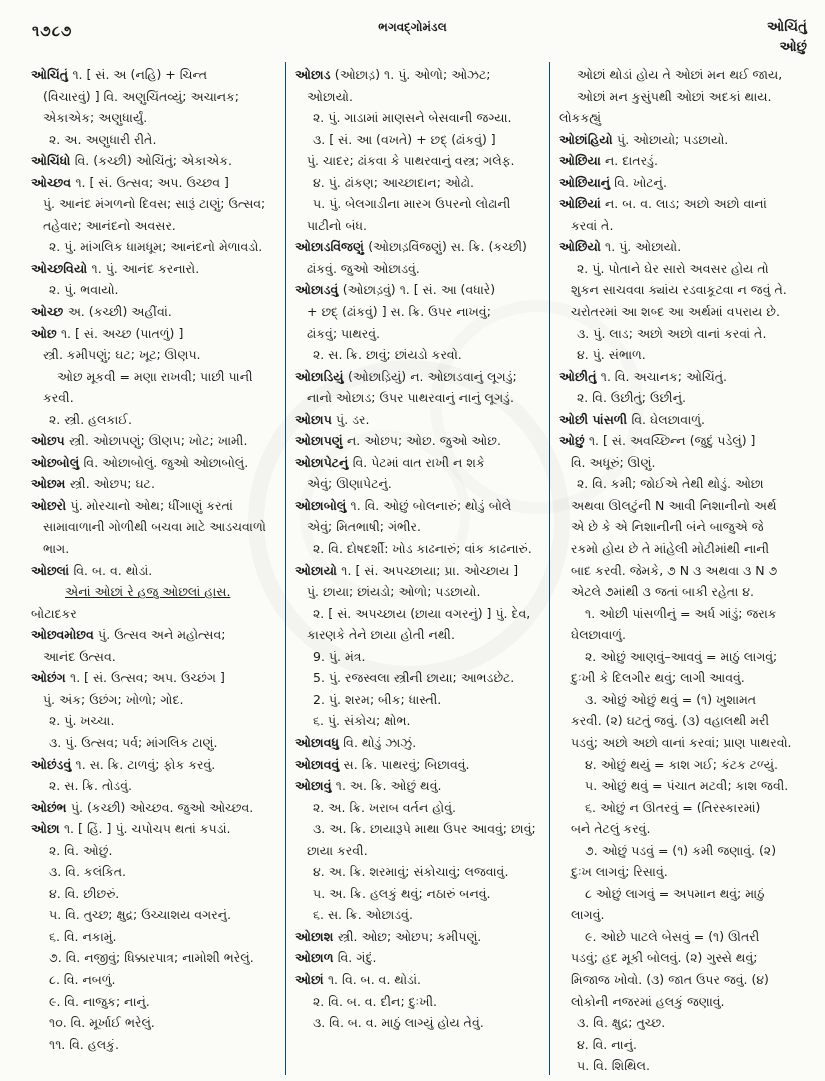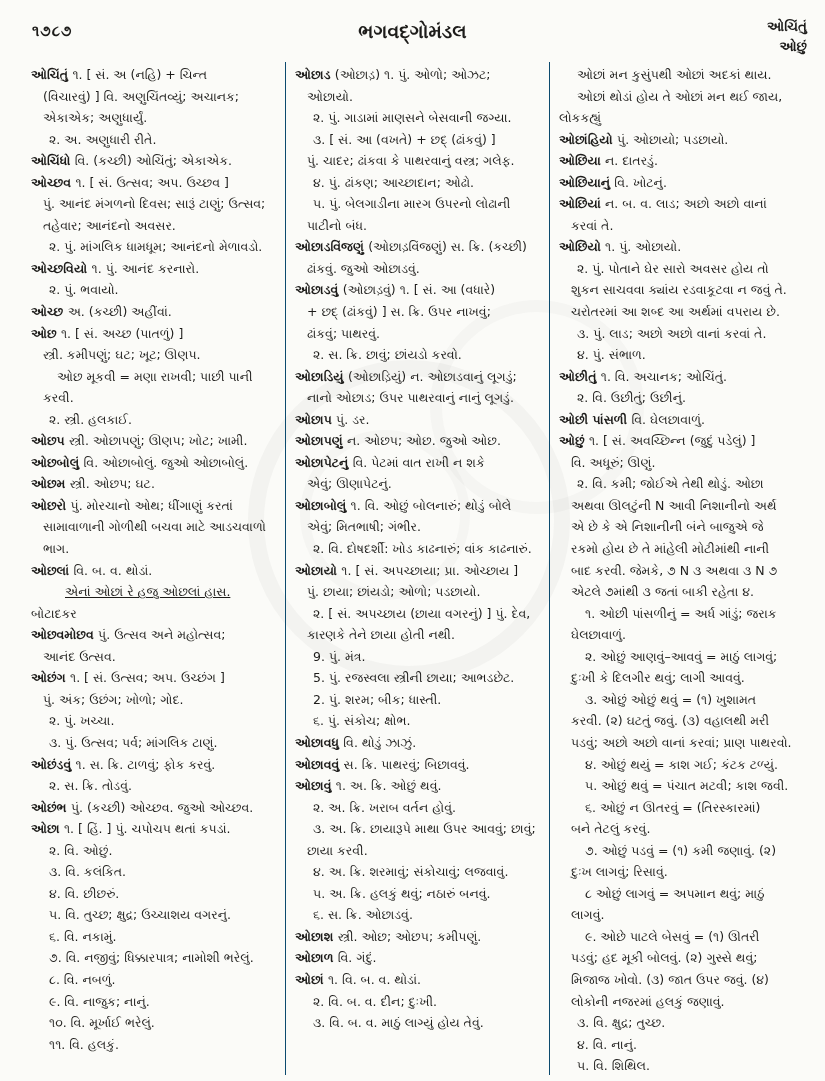--- a/index.html
+++ b/index.html
@@ -6,21 +6,21 @@
   body{
     width:825px;height:1081px;
     background:#fbfbf8;
     font-family:"DejaVu Sans", sans-serif;
     color:#1d1c1a;
     position:relative;
     overflow:hidden;
   }
   .page-header{position:absolute;top:16px;left:0;right:0;height:46px;}
   .page-number{position:absolute;left:32px;top:6px;font-size:15px;font-weight:bold;letter-spacing:1px;}
-  .page-title{position:absolute;left:0;right:0;top:4px;text-align:center;font-size:19px;font-weight:bold;}
+  .page-title{position:absolute;left:0;right:0;top:4px;text-align:center;font-size:12px;font-weight:bold;}
   .guide-words{position:absolute;right:18px;top:0;text-align:right;font-size:13.5px;font-weight:bold;line-height:20px;}
   .columns{
     position:absolute;top:62px;left:22px;right:12px;bottom:6px;
     display:flex;align-items:stretch;
   }
   .col{
     flex:1 1 0;
     padding:2px 9px 0 9px;
     font-size:12.5px;
     line-height:21.55px;
@@ -147,22 +147,22 @@
       <div class="line sub">૪. અ. ક્રિ. શરમાવું; સંકોચાવું; લજવાવું.</div>
       <div class="line sub">૫. અ. ક્રિ. હલકું થવું; નઠારું બનવું.</div>
       <div class="line sub">૬. સ. ક્રિ. ઓછાડવું.</div>
       <div class="line head"><span class="hw">ઓછાશ </span>સ્ત્રી. ઓછ; ઓછપ; કમીપણું.</div>
       <div class="line head"><span class="hw">ઓછાળ </span>વિ. ગંદું.</div>
       <div class="line head"><span class="hw">ઓછાં </span>૧. વિ. બ. વ. થોડાં.</div>
       <div class="line sub">૨. વિ. બ. વ. દીન; દુઃખી.</div>
       <div class="line sub">૩. વિ. બ. વ. માઠું લાગ્યું હોય તેવું.</div>
     </div>
   <div class="col">
+      <div class="line sub">ઓછાં થોડાં હોય તે ઓછાં મન થઈ જાય,</div>
       <div class="line sub">ઓછાં મન કુસુંપથી ઓછાં અદકાં થાય.</div>
-      <div class="line sub">ઓછાં થોડાં હોય તે ઓછાં મન થઈ જાય,</div>
       <div class="line attrib">લોકકહ્યું</div>
       <div class="line head"><span class="hw">ઓછાંહિયો </span>પું. ઓછાયો; પડછાયો.</div>
       <div class="line head"><span class="hw">ઓછિયા </span>ન. દાતરડું.</div>
       <div class="line head"><span class="hw">ઓછિયાનું </span>વિ. ખોટનું.</div>
       <div class="line head"><span class="hw">ઓછિયાં </span>ન. બ. વ. લાડ; અછો અછો વાનાં</div>
       <div class="line cont">કરવાં તે.</div>
       <div class="line head"><span class="hw">ઓછિયો </span>૧. પું. ઓછાયો.</div>
       <div class="line sub">૨. પું. પોતાને ઘેર સારો અવસર હોય તો</div>
       <div class="line cont">શુકન સાચવવા ક્યાંય રડવાકૂટવા ન જવું તે.</div>
       <div class="line cont">ચરોતરમાં આ શબ્દ આ અર્થમાં વપરાય છે.</div>

